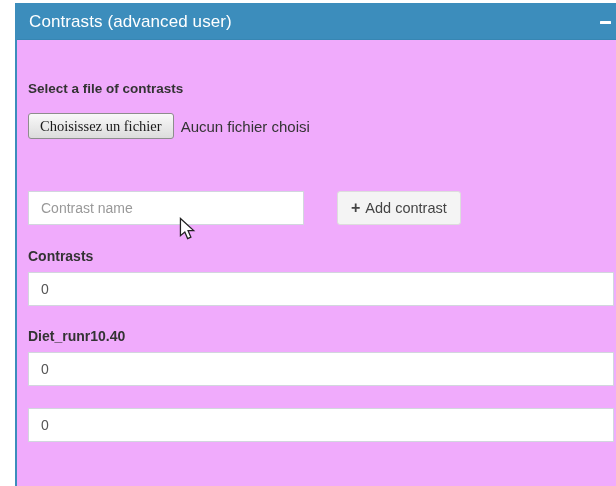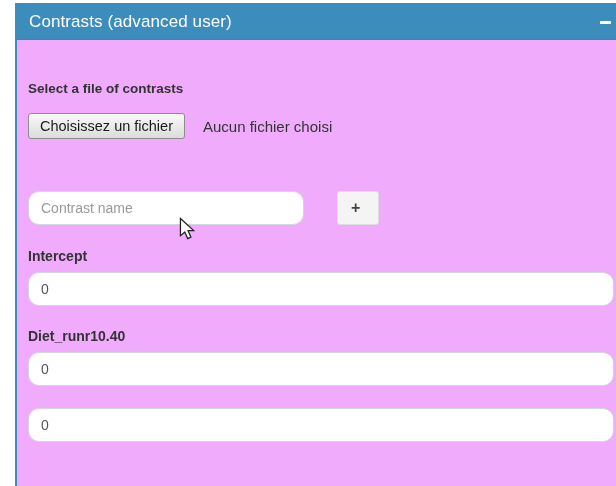--- a/index.html
+++ b/index.html
@@ -63,44 +63,44 @@
   .file-label { margin: 0 0 16px 0; }
   .file-widget {
     display: flex;
     align-items: center;
     margin-bottom: 52px;
     position: relative;
   }
   .file-btn {
     height: 26px;
     padding: 0 11px;
-    font-family: Liberation Sans, sans-serif;
+    font-family: Liberation Serif, serif;
     font-size: 14.5px;
     color: #1a1a1a;
     background: linear-gradient(#f9f9f9, #dcdcdc);
     border: 1px solid #8d8d8d;
     border-radius: 3px;
     cursor: pointer;
   }
   .file-status {
-    margin-left: 18px;
+    margin-left: 7px;
     font-size: 15px;
     color: #333333;
   }
   .define-label { margin: 0 0 10px 0; }
   .define-row {
     display: flex;
     align-items: flex-start;
     margin-bottom: 23px;
   }
   .text-input {
     height: 34px;
     box-sizing: border-box;
     border: 1px solid #d2d6de;
-    border-radius: 11px;
+    border-radius: 0;
     padding: 0 12px;
     font-family: "Liberation Sans", sans-serif;
     font-size: 14px;
     color: #555555;
     background: #ffffff;
     outline: none;
   }
   .text-input::placeholder { color: #999999; opacity: 1; }
   .contrast-name-input { width: 276px; }
   .add-btn {
@@ -160,25 +160,26 @@
       <svg class="mouse-cursor" width="17" height="24" viewBox="0 0 12 17">
         <path d="M1 1 L1 13.2 L4.1 10.6 L6.1 15.3 L8.4 14.3 L6.4 9.7 L10.4 9.6 Z" fill="#ffffff" stroke="#222222" stroke-width="0.9" stroke-linejoin="miter"></path>
       </svg>
     </div>
 
 
     <div class="define-row">
       <input type="text" class="text-input contrast-name-input" placeholder="Contrast name" style="">
       <button class="add-btn">
         <span class="plus-glyph">+</span>
+        <span>Add contrast</span>
       </button>
     </div>
 
     <div class="field-group">
-      <div class="field-label">Intercept</div>
+      <div class="field-label">Contrasts</div>
       <input type="text" class="text-input field-input" value="0" style="">
     </div>
 
     <div class="field-group">
       <div class="field-label">Diet_runr10.40</div>
       <input type="text" class="text-input field-input" value="0" style="">
     </div>
 
     <div class="field-group">
       <input type="text" class="text-input field-input" value="0" style="">

